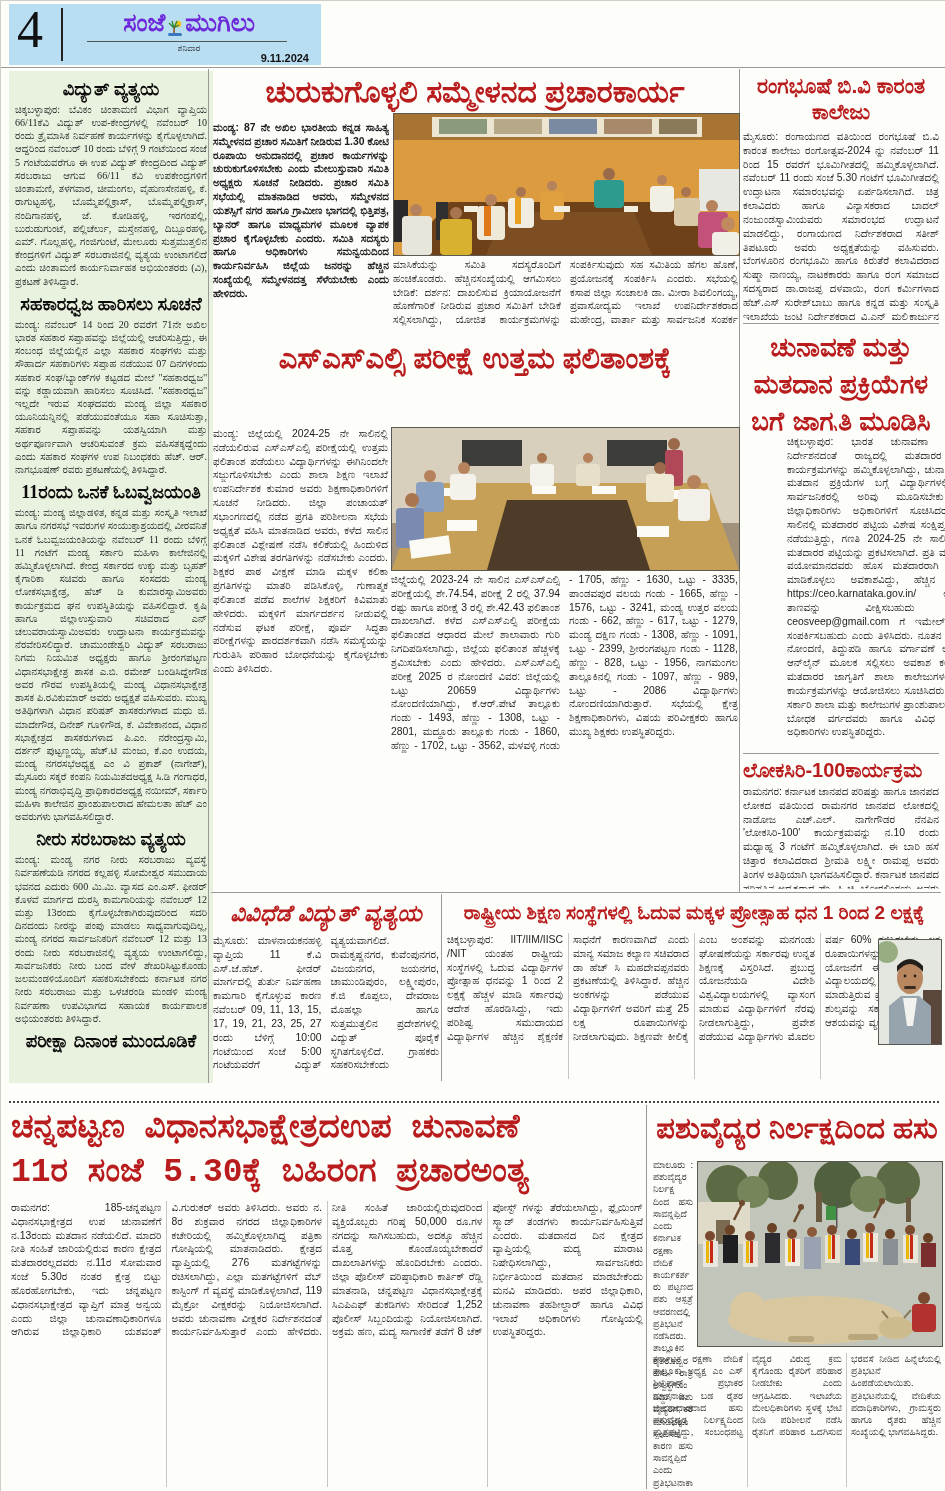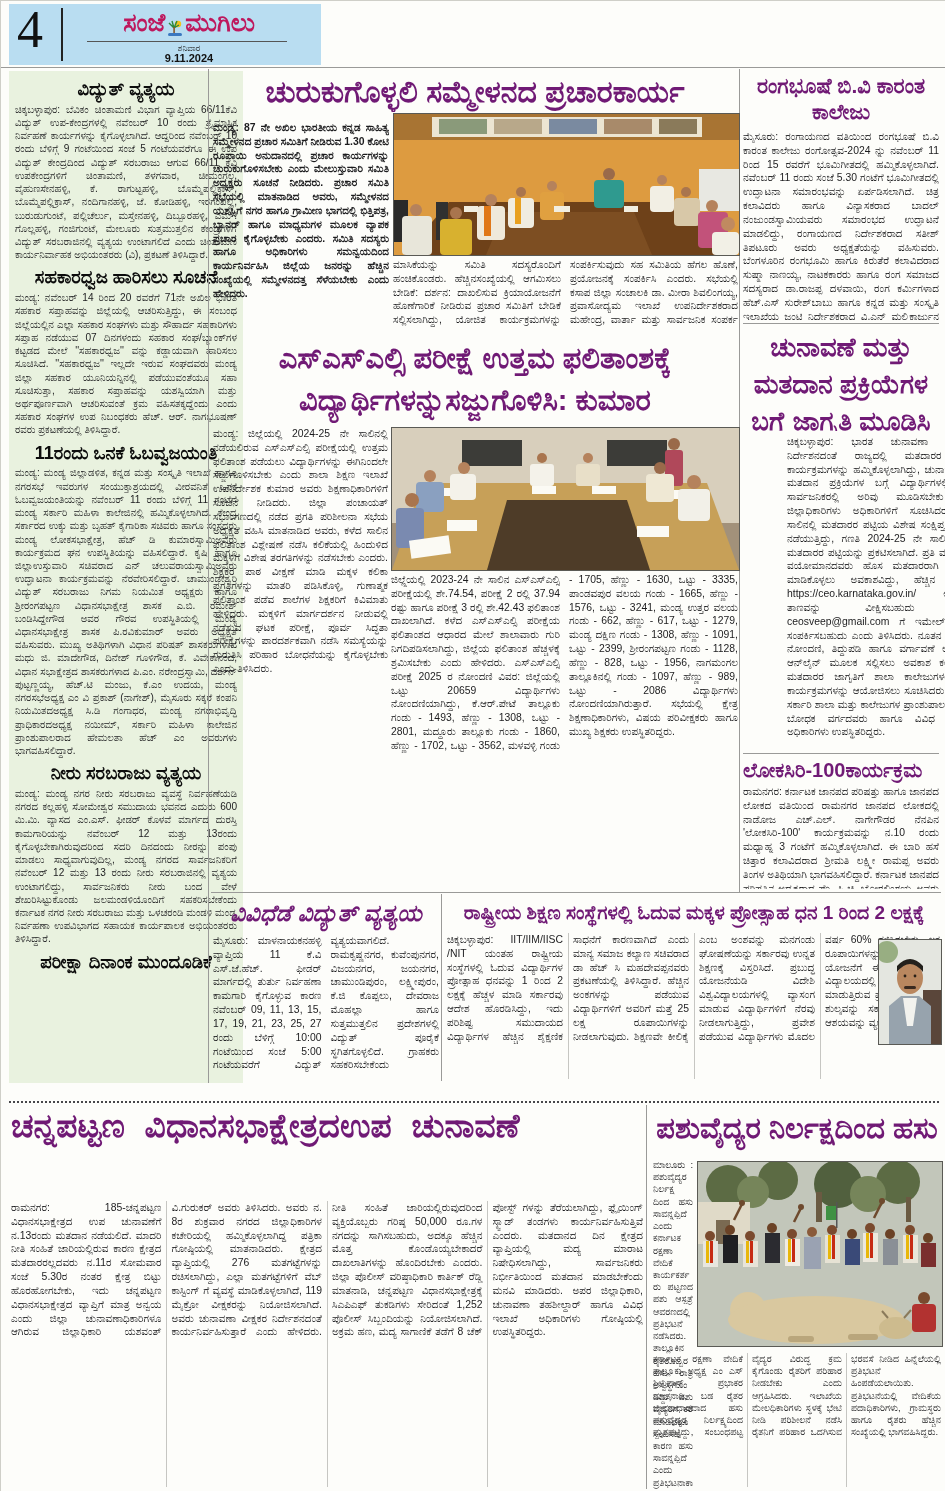--- a/index.html
+++ b/index.html
@@ -7,35 +7,35 @@
         font-family:"Liberation Sans","DejaVu Sans",sans-serif;color:#1c1c1e;
         border:1px solid #cfcfc8;overflow:hidden;}
   .abs{position:absolute;}
   .vline{position:absolute;width:1px;background:#9a9a98;}
   .hline{position:absolute;height:1px;background:#9a9a98;}
   .btxt{font-size:10.4px;line-height:1.33;text-align:justify;overflow:hidden;word-break:break-word;}
   .btxt-sm{font-size:9.4px;line-height:1.3;text-align:justify;overflow:hidden;word-break:break-word;}
   .cols2{column-count:2;column-gap:9px;}
   .cols3{column-count:3;column-gap:9px;column-rule:1px solid #c6c6c2;}
   .cols4{column-count:4;column-gap:10px;column-rule:1px solid #c6c6c2;}
-  .hl{font-weight:bold;color:#701a75;text-align:center;overflow:hidden;}
+  .hl{font-weight:bold;color:#b91c1c;text-align:center;overflow:hidden;}
   .photo{border:1px solid #5a5a55;overflow:hidden;background:#ccc;}
   .photo svg{display:block;width:100%;height:100%;}
   
   #mh-box{left:8px;top:3px;width:312px;height:61px;background:#b9ddf1;}
   #mh-num{position:absolute;left:8px;top:-4px;font-family:"Liberation Serif",serif;
           font-size:52px;font-weight:400;color:#111;}
   #mh-sep{position:absolute;left:52px;top:4px;width:2px;height:53px;background:#222;}
   #mh-logo{position:absolute;left:60px;top:4px;width:240px;display:flex;align-items:center;
-           justify-content:center;gap:2px;font-size:25px;font-weight:bold;color:#be185d;}
+           justify-content:center;gap:2px;font-size:25px;font-weight:bold;color:#6d28d9;}
   #mh-underline{position:absolute;left:78px;top:37px;width:200px;height:1px;background:#555;}
   #mh-day{position:absolute;left:60px;top:39px;width:240px;text-align:center;font-size:8.5px;color:#222;}
-  #mh-date{position:absolute;left:60px;top:48px;width:240px;text-align:center;font-size:11px;font-weight:bold;color:#111;}
+  #mh-date{position:absolute;left:60px;top:48px;width:240px;text-align:right;font-size:11px;font-weight:bold;color:#111;}
   
-  #lcol{left:8px;top:70px;width:234px;height:1012px;background:#e9f2df;padding:2px 6px;box-sizing:border-box;overflow:hidden;}
+  #lcol{left:8px;top:70px;width:204px;height:1012px;background:#e9f2df;padding:2px 6px;box-sizing:border-box;overflow:hidden;font-family:Liberation Serif, serif;}
   .lart .lt{font-size:18px;font-weight:bold;text-align:center;margin:7px 0 3px;line-height:1.1;color:#0c0c0c;}
   .lart .lb{font-size:10.1px;line-height:1.31;text-align:justify;word-break:break-word;}
   
   #a1h{left:212px;top:71px;width:524px;height:40px;font-size:30px;line-height:40px;}
   #a1l{left:212px;top:120px;width:176px;height:219px;font-weight:bold;}
   #a1p{left:392px;top:112px;width:345px;height:141px;}
   #a1b{left:392px;top:257px;width:345px;height:74px;}
   #a2h{left:212px;top:336px;width:524px;height:86px;font-size:29px;line-height:42px;}
   #a2l{left:212px;top:426px;width:175px;height:460px;}
   #a2p{left:390px;top:426px;width:347px;height:142px;}
@@ -176,21 +176,20 @@
         </g>
       <rect x="70" y="92" width="14" height="6" fill="#f2eee0"></rect>
         <rect x="160" y="92" width="16" height="6" fill="#f2eee0"></rect>
         <rect x="230" y="92" width="14" height="6" fill="#f2eee0"></rect>
     </svg>
   </div>
   <div class="abs btxt cols2" id="a1b">ಮಾಸಿಕೆಯನ್ನು ಸಮಿತಿ ಸದಸ್ಯರೊಂದಿಗೆ ಹಂಚಿಕೊಂಡರು. ಹೆಚ್ಚಿನಸಂಖ್ಯೆಯಲ್ಲಿ ಆಗಮಿಸಲು ಬೇಡಿಕೆ: ದರ್ಶನ: ದಾಖಲಿಸುವ ಕ್ರಿಯಾಯೋಜನೆಗೆ ಹೊಣೆಗಾರಿಕೆ ನೀಡಿರುವ ಪ್ರಚಾರ ಸಮಿತಿಗೆ ಬೇಡಿಕೆ ಸಲ್ಲಿಸಲಾಗಿದ್ದು, ಯೋಜಿತ ಕಾರ್ಯಕ್ರಮಗಳನ್ನು ಸಂಪರ್ಕಿಸುವುದು ಸಹ ಸಮಿತಿಯ ಹೆಗಲ ಹೊಣೆ, ಪ್ರಯೋಜನಕ್ಕೆ ಸಂಪರ್ಕಿಸಿ ಎಂದರು. ಸಭೆಯಲ್ಲಿ ಕಸಾಪ ಜಿಲ್ಲಾ ಸಂಚಾಲಕಿ ಡಾ. ಮೀರಾ ಶಿವಲಿಂಗಯ್ಯ, ಪ್ರವಾಸೋದ್ಯಮ ಇಲಾಖೆ ಉಪನಿರ್ದೇಶಕರಾದ ಮಹೇಂದ್ರ, ವಾರ್ತಾ ಮತ್ತು ಸಾರ್ವಜನಿಕ ಸಂಪರ್ಕ ಇಲಾಖೆ ಸಹಾಯಕ ನಿರ್ದೇಶಕ ನಿರ್ಮಲ, ಕಸಾಪ ಗೌರವ ಕಾರ್ಯದರ್ಶಿ ಡಾ. ಕೃಷ್ಣೇಗೌಡ ಹುಣಸೂರು, ಹರ್ಷ ಮುಂತಾದವರು ಉಪಸ್ಥಿತರಿದ್ದರು.</div>
 
   <div class="abs hl" id="a2h">
     <div>ಎಸ್ಎಸ್ಎಲ್ಸಿ ಪರೀಕ್ಷೆ ಉತ್ತಮ ಫಲಿತಾಂಶಕ್ಕೆ</div>
-    <div>ವಿದ್ಯಾರ್ಥಿಗಳನ್ನುಸಜ್ಜುಗೊಳಿಸಿ: ಕುಮಾರ</div>
   </div>
   <div class="abs btxt" id="a2l">ಮಂಡ್ಯ: ಜಿಲ್ಲೆಯಲ್ಲಿ 2024-25 ನೇ ಸಾಲಿನಲ್ಲಿ ನಡೆಯಲಿರುವ ಎಸ್ಎಸ್ಎಲ್ಸಿ ಪರೀಕ್ಷೆಯಲ್ಲಿ ಉತ್ತಮ ಫಲಿತಾಂಶ ಪಡೆಯಲು ವಿದ್ಯಾರ್ಥಿಗಳನ್ನು ಈಗಿನಿಂದಲೇ ಸಜ್ಜುಗೊಳಿಸಬೇಕು ಎಂದು ಶಾಲಾ ಶಿಕ್ಷಣ ಇಲಾಖೆ ಉಪನಿರ್ದೇಶಕ ಕುಮಾರ ಅವರು ಶಿಕ್ಷಣಾಧಿಕಾರಿಗಳಿಗೆ ಸೂಚನೆ ನೀಡಿದರು. ಜಿಲ್ಲಾ ಪಂಚಾಯತ್ ಸಭಾಂಗಣದಲ್ಲಿ ನಡೆದ ಪ್ರಗತಿ ಪರಿಶೀಲನಾ ಸಭೆಯ ಅಧ್ಯಕ್ಷತೆ ವಹಿಸಿ ಮಾತನಾಡಿದ ಅವರು, ಕಳೆದ ಸಾಲಿನ ಫಲಿತಾಂಶ ವಿಶ್ಲೇಷಣೆ ನಡೆಸಿ ಕಲಿಕೆಯಲ್ಲಿ ಹಿಂದುಳಿದ ಮಕ್ಕಳಿಗೆ ವಿಶೇಷ ತರಗತಿಗಳನ್ನು ನಡೆಸಬೇಕು ಎಂದರು. ಶಿಕ್ಷಕರ ಪಾಠ ವೀಕ್ಷಣೆ ಮಾಡಿ ಮಕ್ಕಳ ಕಲಿಕಾ ಪ್ರಗತಿಗಳನ್ನು ಮಾತರಿ ಪಡಿಸಿಕೊಳ್ಳಿ, ಗುಣಾತ್ಮಕ ಫಲಿತಾಂಶ ಪಡೆವ ಶಾಲೆಗಳ ಶಿಕ್ಷಕರಿಗೆ ಕಿವಿಮಾತು ಹೇಳಿದರು. ಮಕ್ಕಳಿಗೆ ಮಾರ್ಗದರ್ಶನ ನೀಡುವಲ್ಲಿ ನಡೆಸುವ ಘಟಕ ಪರೀಕ್ಷೆ, ಪೂರ್ವ ಸಿದ್ಧತಾ ಪರೀಕ್ಷೆಗಳನ್ನು ಪಾರದರ್ಶಕವಾಗಿ ನಡೆಸಿ ಸಮಸ್ಯೆಯನ್ನು ಗುರುತಿಸಿ ಪರಿಹಾರ ಬೋಧನೆಯನ್ನು ಕೈಗೊಳ್ಳಬೇಕು ಎಂದು ತಿಳಿಸಿದರು.</div>
   <div class="abs photo" id="a2p">
     <svg viewBox="0 0 347 142" preserveAspectRatio="none">
       <rect width="347" height="142" fill="#d8cfbc"></rect>
       <rect y="95" width="347" height="47" fill="#a2917a"></rect>
       <rect x="70" y="12" width="60" height="26" fill="#3c3c38"></rect>
         <rect x="215" y="12" width="60" height="26" fill="#3c3c38"></rect>
       <polygon points="30,55 315,55 347,142 0,142" fill="#c7a058"></polygon>
       <polygon points="115,72 235,72 258,142 95,142" fill="#4e3c28"></polygon>
@@ -264,20 +263,21 @@
       <circle cx="26" cy="36" r="1.4" fill="#2a2018"></circle>
         <circle cx="36" cy="36" r="1.4" fill="#2a2018"></circle>
     </svg>
   </div>
 
   <div class="abs" id="dotted"></div>
   <div class="vline" style="left:645px;top:1104px;height:384px;"></div>
 
   <div class="abs hl" id="blh">
     <div>ಚನ್ನಪಟ್ಟಣ ವಿಧಾನಸಭಾಕ್ಷೇತ್ರದಉಪ ಚುನಾವಣೆ</div>
+    <div>11ರ ಸಂಜೆ 5.30ಕ್ಕೆ ಬಹಿರಂಗ ಪ್ರಚಾರಅಂತ್ಯ</div>
   </div>
   <div class="abs btxt cols4" id="blb">ರಾಮನಗರ: 185-ಚನ್ನಪಟ್ಟಣ ವಿಧಾನಸಭಾಕ್ಷೇತ್ರದ ಉಪ ಚುನಾವಣೆಗೆ ನ.13ರಂದು ಮತದಾನ ನಡೆಯಲಿದೆ. ಮಾದರಿ ನೀತಿ ಸಂಹಿತೆ ಜಾರಿಯಲ್ಲಿರುವ ಕಾರಣ ಕ್ಷೇತ್ರದ ಮತದಾರರಲ್ಲದವರು ನ.11ರ ಸೋಮವಾರ ಸಂಜೆ 5.30ರ ನಂತರ ಕ್ಷೇತ್ರ ಬಿಟ್ಟು ಹೊರಹೋಗಬೇಕು, ಇದು ಚನ್ನಪಟ್ಟಣ ವಿಧಾನಸಭಾಕ್ಷೇತ್ರದ ವ್ಯಾಪ್ತಿಗೆ ಮಾತ್ರ ಅನ್ವಯ ಎಂದು ಜಿಲ್ಲಾ ಚುನಾವಣಾಧಿಕಾರಿಗಳೂ ಆಗಿರುವ ಜಿಲ್ಲಾಧಿಕಾರಿ ಯಶವಂತ್ ವಿ.ಗುರುಕರ್ ಅವರು ತಿಳಿಸಿದರು. ಅವರು ನ. 8ರ ಶುಕ್ರವಾರ ನಗರದ ಜಿಲ್ಲಾಧಿಕಾರಿಗಳ ಕಚೇರಿಯಲ್ಲಿ ಹಮ್ಮಿಕೊಳ್ಳಲಾಗಿದ್ದ ಪತ್ರಿಕಾ ಗೋಷ್ಠಿಯಲ್ಲಿ ಮಾತನಾಡಿದರು. ಕ್ಷೇತ್ರದ ವ್ಯಾಪ್ತಿಯಲ್ಲಿ 276 ಮತಗಟ್ಟೆಗಳನ್ನು ರಚಿಸಲಾಗಿದ್ದು, ಎಲ್ಲಾ ಮತಗಟ್ಟೆಗಳಿಗೆ ವೆಬ್ ಕಾಸ್ಟಿಂಗ್ ಗೆ ವ್ಯವಸ್ಥೆ ಮಾಡಿಕೊಳ್ಳಲಾಗಿದೆ, 119 ಮೈಕ್ರೋ ವೀಕ್ಷಕರನ್ನು ನಿಯೋಜಿಸಲಾಗಿದೆ. ಅವರು ಚುನಾವಣಾ ವೀಕ್ಷಕರ ನಿರ್ದೇಶನದಂತೆ ಕಾರ್ಯನಿರ್ವಹಿಸುತ್ತಾರೆ ಎಂದು ಹೇಳಿದರು. ನೀತಿ ಸಂಹಿತೆ ಜಾರಿಯಲ್ಲಿರುವುದರಿಂದ ವ್ಯಕ್ತಿಯೊಬ್ಬರು ಗರಿಷ್ಠ 50,000 ರೂ.ಗಳ ನಗದನ್ನು ಸಾಗಿಸಬಹುದು, ಅದಕ್ಕೂ ಹೆಚ್ಚಿನ ಮೊತ್ತ ಕೊಂಡೊಯ್ಯಬೇಕಾದರೆ ದಾಖಲಾತಿಗಳನ್ನು ಹೊಂದಿರಬೇಕು ಎಂದರು. ಜಿಲ್ಲಾ ಪೊಲೀಸ್ ವರಿಷ್ಠಾಧಿಕಾರಿ ಕಾರ್ತಿಕ್ ರೆಡ್ಡಿ ಮಾತನಾಡಿ, ಚನ್ನಪಟ್ಟಣ ವಿಧಾನಸಭಾಕ್ಷೇತ್ರಕ್ಕೆ ಸಿಎಪಿಎಫ್ ತುಕಡಿಗಳು ಸೇರಿದಂತೆ 1,252 ಪೊಲೀಸ್ ಸಿಬ್ಬಂದಿಯನ್ನು ನಿಯೋಜಿಸಲಾಗಿದೆ. ಅಕ್ರಮ ಹಣ, ಮದ್ಯ ಸಾಗಾಣಿಕೆ ತಡೆಗೆ 8 ಚೆಕ್ ಪೋಸ್ಟ್ ಗಳನ್ನು ತೆರೆಯಲಾಗಿದ್ದು, ಫ್ಲೈಯಿಂಗ್ ಸ್ಕ್ವಾಡ್ ತಂಡಗಳು ಕಾರ್ಯನಿರ್ವಹಿಸುತ್ತಿವೆ ಎಂದರು. ಮತದಾನದ ದಿನ ಕ್ಷೇತ್ರದ ವ್ಯಾಪ್ತಿಯಲ್ಲಿ ಮದ್ಯ ಮಾರಾಟ ನಿಷೇಧಿಸಲಾಗಿದ್ದು, ಸಾರ್ವಜನಿಕರು ನಿರ್ಭೀತಿಯಿಂದ ಮತದಾನ ಮಾಡಬೇಕೆಂದು ಮನವಿ ಮಾಡಿದರು. ಅಪರ ಜಿಲ್ಲಾಧಿಕಾರಿ, ಚುನಾವಣಾ ತಹಶೀಲ್ದಾರ್ ಹಾಗೂ ವಿವಿಧ ಇಲಾಖೆ ಅಧಿಕಾರಿಗಳು ಗೋಷ್ಠಿಯಲ್ಲಿ ಉಪಸ್ಥಿತರಿದ್ದರು.</div>
 
   <div class="abs hl" id="brh">ಪಶುವೈದ್ಯರ ನಿರ್ಲಕ್ಷದಿಂದ ಹಸು ಸಾವು</div>
   <div class="abs btxt-sm" id="brd">ಮಾಲೂರು : ಪಶುವೈದ್ಯರ ನಿರ್ಲಕ್ಷ ದಿಂದ ಹಸು ಸಾವನ್ನಪ್ಪಿದೆ ಎಂದು ಕರ್ನಾಟಕ ರಕ್ಷಣಾ ವೇದಿಕೆ ಕಾರ್ಯಕರ್ತರು ಪಟ್ಟಣದ ಪಶು ಆಸ್ಪತ್ರೆ ಆವರಣದಲ್ಲಿ ಪ್ರತಿಭಟನೆ ನಡೆಸಿದರು. ತಾಲ್ಲೂಕಿನ ರೈತರೊಬ್ಬರ ಹಸು ರಾತ್ರಿ ಅಸ್ವಸ್ಥಗೊಂಡಿದ್ದು, ಪಶು ವೈದ್ಯರಿಗೆ ಕರೆ ಮಾಡಿದರೂ ಸ್ಪಂದಿಸದ ಕಾರಣ ಹಸು ಸಾವನ್ನಪ್ಪಿದೆ ಎಂದು ಪ್ರತಿಭಟನಾಕಾರರು ಆರೋಪಿಸಿದರು.</div>
   <div class="abs photo" id="brp">
     <svg viewBox="0 0 244 184" preserveAspectRatio="none">
       <rect width="244" height="184" fill="#c2c6ba"></rect>
       <circle cx="30" cy="25" r="22" fill="#5c6b44"></circle>
         <circle cx="80" cy="18" r="20" fill="#5c6b44"></circle>

